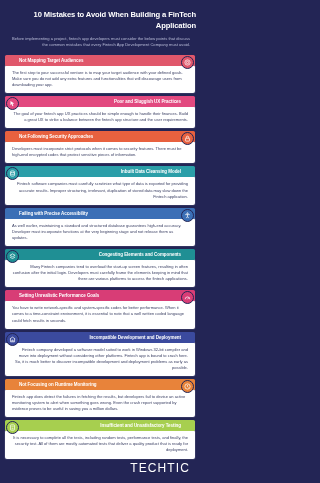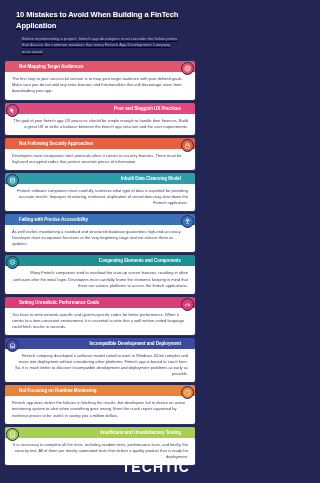--- a/index.html
+++ b/index.html
@@ -6,21 +6,21 @@
   html,body { width:200px; height:483px; }
   body {
     background:#232555;
     font-family:"Liberation Sans", sans-serif;
     overflow:hidden;
     position:relative;
   }
   .page { width:200px; height:483px; position:relative; background:#232555; }
 
   
-  .hero { padding:9px 16px 6px; text-align:left;text-decoration:underline; }
+  .hero { padding:9px 4px 6px; text-align:right; }
   .hero-title {
     color:#ffffff;
     font-size:7.6px;
     line-height:11px;
     font-weight:bold;
     letter-spacing:-0.1px;
   }
   .hero-sub {
     color:#b9bcd8;
     font-size:4.1px;
@@ -78,22 +78,22 @@
     color:#3a3f63;
   }
   .card.right p { text-align:right; }
   .card.left p  { text-align:left; }
 
   
   .footer {
     position:absolute;
     right:10px; bottom:8px;
     color:#ffffff;
-    font-size:14px;
-    font-weight:bold;
+    font-size:12px;
+    font-weight:normal;
     letter-spacing:1.1px;
   }
 
   svg { display:block; }
 </style>
 </head>
 <body>
 
 <div class="page">
 

